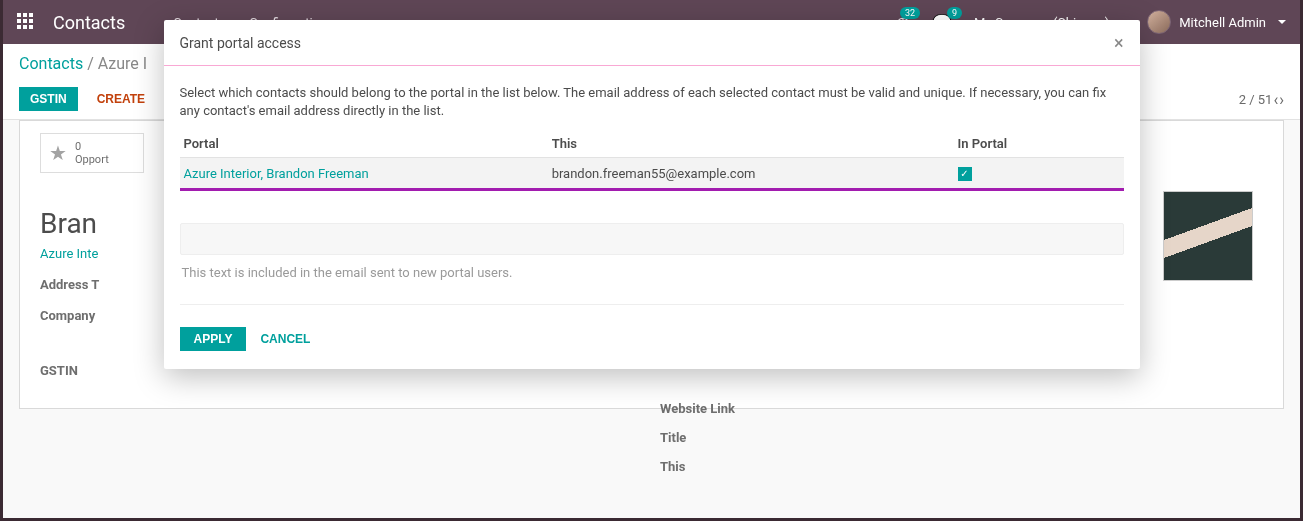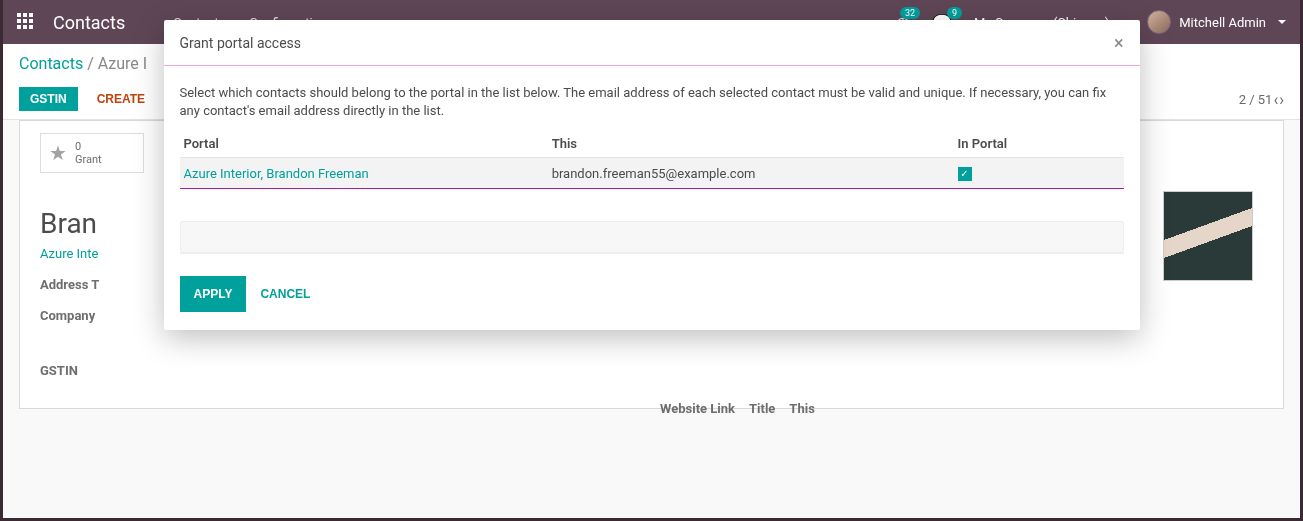--- a/index.html
+++ b/index.html
@@ -113,21 +113,21 @@
   .statvals { font-size:11px; line-height:1.2;}
 
   .sheet h1 { font-size: 28px; font-weight: 400; margin: 34px 0 6px; color:#4c4c4c;}
   .company-link { color:#00a09d; font-size:13px; cursor:pointer; }
   .field-label { color:#6e6e6e; font-weight:700; font-size:13px; display:block; margin-top:16px;}
   .right-col {
     position:absolute;
     left: 640px;
     top: 280px;
     display:flex;
-    flex-direction:row;
+    flex-direction:column;
     gap: 14px;
   }
   .avatar-large {
     position:absolute;
     right: 30px;
     top: 70px;
     width:90px; height:90px;
     background: linear-gradient(160deg,#2a3a38 40%,#e6d6c9 40% 55%, #2a3a38 55%);
     border:1px solid #ccc;
   }
@@ -162,21 +162,21 @@
   table.portal { width:100%; border-collapse: collapse; font-size:13px; }
   table.portal th {
     text-align:left;
     color:#4c4c4c;
     font-weight:600;
     padding: 6px 4px;
     border-bottom: 1px solid #e2e2e2;
   }
   table.portal td {
     padding: 7px 4px;
-    border-bottom: 1px solid #a21caf;
+    border-bottom: 3px solid #a21caf;
     vertical-align: middle;
   }
   table.portal tbody tr { background:#f3f3f3; }
   .contact-link { color:#00a09d; cursor:pointer; }
 
   .check {
     width:14px; height:14px;
     background:#00a09d;
     display:inline-flex;
     align-items:center;
@@ -202,21 +202,21 @@
 
   .modal-footer {
     padding: 14px 16px 18px;
     display:flex;
     gap: 14px;
     align-items:center;
   }
   .btn-apply {
     background:#00a09d;
     color:#fff;
-    padding: 11px 14px;
+    padding: 5px 14px;
     font-size: 12px;
     font-weight:700;
     border:none;
     cursor:pointer;
   }
   .btn-cancel {
     background:none;
     border:none;
     color:#00a09d;
     font-size:12px;
@@ -276,21 +276,21 @@
     <span class="arrow">‹</span>
     <span class="arrow">›</span>
   </div>
 </div>
 
 <div class="sheet">
   <div class="statbox">
     <span class="star">★</span>
     <div class="statvals">
       <div>0</div>
-      <div>Grant</div>
+      <div>Opport</div>
     </div>
   </div>
   <h1>Bran</h1>
   <div class="company-link">Azure Inte</div>
   <span class="field-label">Address T</span>
   <span class="field-label">Company</span>
   <span class="field-label" style="margin-top:40px">GSTIN</span>
 
   <div class="right-col">
     <span class="field-label" style="margin-top:0">Website Link</span>
@@ -323,20 +323,21 @@
             <td><span class="contact-link">Azure Interior, Brandon Freeman</span></td>
             <td>brandon.freeman55@example.com</td>
             <td>
               <span class="check">✓</span>
             </td>
           </tr>
         </tbody>
       </table>
 
       <div class="msg-area"></div>
+      <div class="msg-help">This text is included in the email sent to new portal users.</div>
       <hr class="modal-hr">
     </div>
     <div class="modal-footer">
       <button class="btn-apply">APPLY</button>
       <button class="btn-cancel">CANCEL</button>
     </div>
   </div>
 </div>
 
 </body></html>

